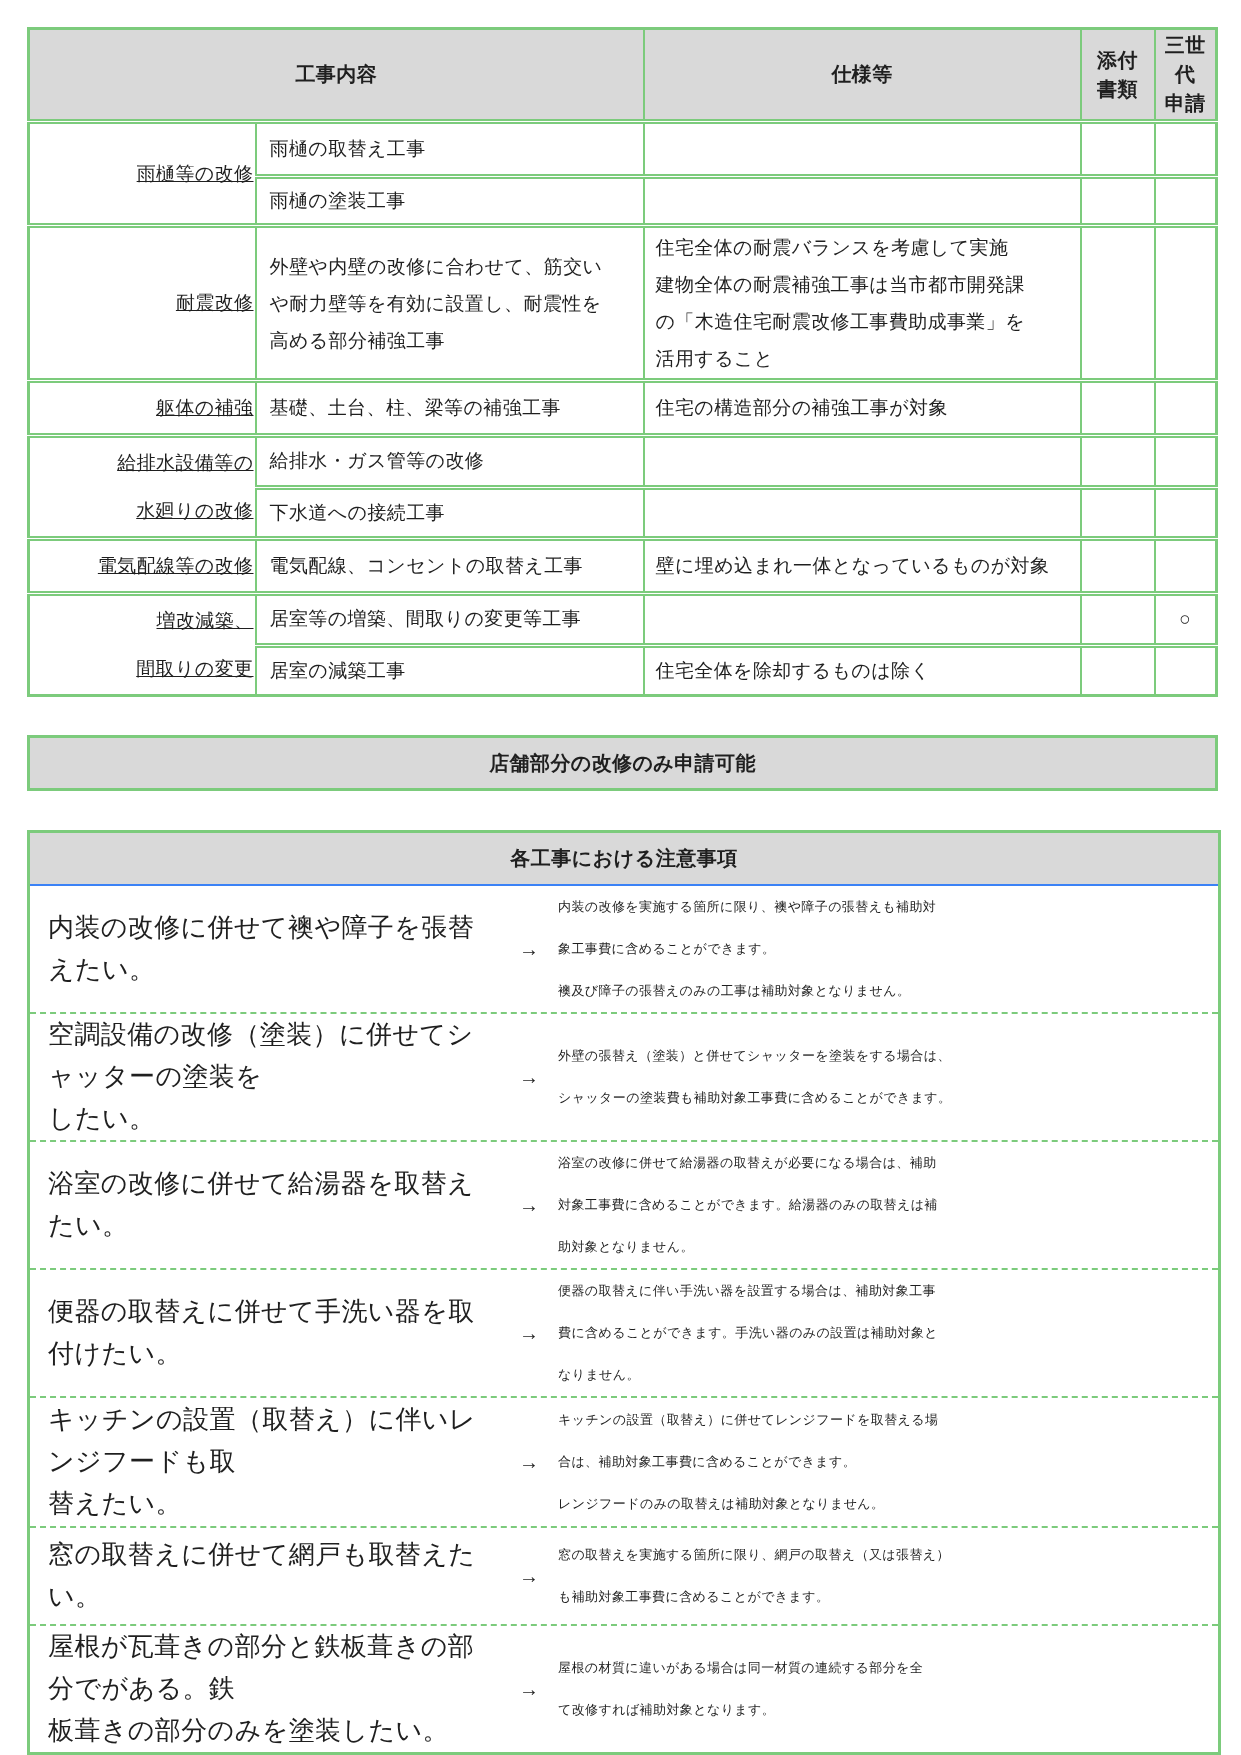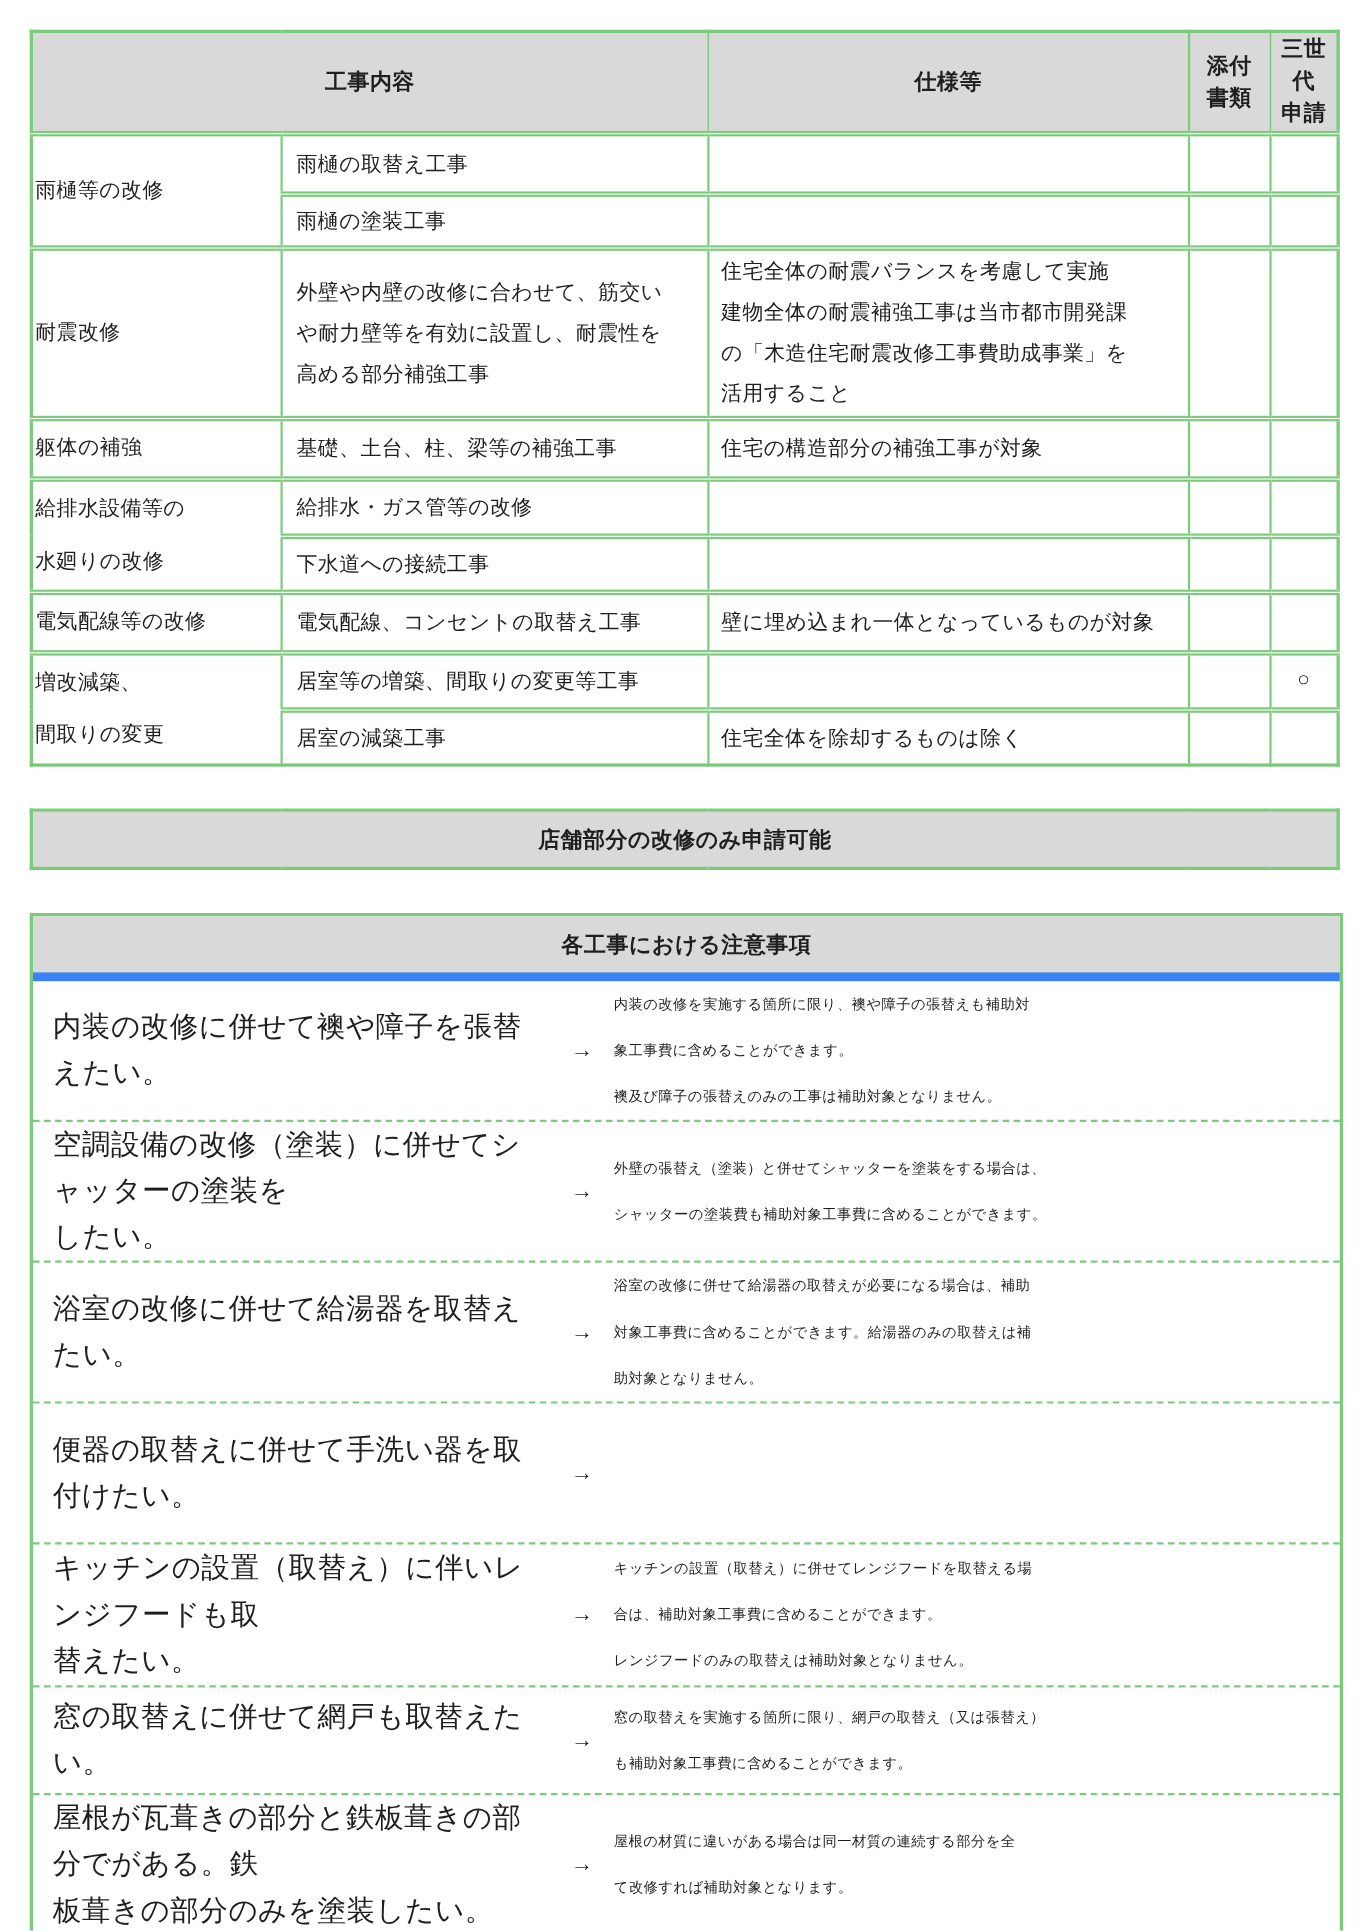--- a/index.html
+++ b/index.html
@@ -29,35 +29,35 @@
   
   table.t1 tr + tr td{border-top:5px double #7ccb7c;}
   table.grid th{
     background:#d9d9d9;
     font-family:"Liberation Sans","DejaVu Sans",sans-serif;
     font-weight:bold;
     font-size:20px;
     text-align:center;
   }
   th.small{font-size:16px;line-height:1.45;}
-  td.cat{padding-left:2px;text-align:left;line-height:48px;}
+  td.cat{padding-left:2px;text-align:right;line-height:48px;text-decoration:underline;}
   td.item{padding-left:13px;text-align:left;}
   td.spec{padding-left:11px;padding-right:6px;text-align:left;}
   td.mlh{line-height:37px;}
   td.mark{text-align:center;font-size:24px;}
 
   
   .notes{
     width:1188px;
     border:3px solid #7ccb7c;
     margin-top:39px;
   }
   .notes-header{
     background:#d9d9d9;
-    border-bottom:8px solid #3b82f6;
+    border-bottom:2px solid #3b82f6;
     height:51px;
     display:flex;align-items:center;justify-content:center;
     font-family:"Liberation Sans","DejaVu Sans",sans-serif;
     font-weight:bold;font-size:20px;letter-spacing:0.5px;
   }
   .qa-row{display:flex;}
   .qa-row + .qa-row{border-top:2px dashed #7ccb7c;}
   .qa-q{
     width:470px;padding-left:18px;box-sizing:border-box;
     display:flex;align-items:center;
@@ -203,20 +203,23 @@
     <div class="qa-row" style="min-height:126px">
       <div class="qa-q" data-bind="table3.rows.2.q">浴室の改修に併せて給湯器を取替えたい。</div>
       <div class="qa-arrow" data-bind="table3.arrow">→</div>
       <div class="qa-a" data-bind="table3.rows.2.a">浴室の改修に併せて給湯器の取替えが必要になる場合は、補助
 対象工事費に含めることができます。給湯器のみの取替えは補
 助対象となりません。</div>
     </div>
     <div class="qa-row" style="min-height:126px">
       <div class="qa-q" data-bind="table3.rows.3.q">便器の取替えに併せて手洗い器を取付けたい。</div>
       <div class="qa-arrow" data-bind="table3.arrow">→</div>
+      <div class="qa-a" data-bind="table3.rows.3.a">便器の取替えに伴い手洗い器を設置する場合は、補助対象工事
+費に含めることができます。手洗い器のみの設置は補助対象と
+なりません。</div>
     </div>
     <div class="qa-row" style="min-height:128px">
       <div class="qa-q" data-bind="table3.rows.4.q">キッチンの設置（取替え）に伴いレンジフードも取
 替えたい。</div>
       <div class="qa-arrow" data-bind="table3.arrow">→</div>
       <div class="qa-a" data-bind="table3.rows.4.a">キッチンの設置（取替え）に併せてレンジフードを取替える場
 合は、補助対象工事費に含めることができます。
 レンジフードのみの取替えは補助対象となりません。</div>
     </div>
     <div class="qa-row" style="min-height:96px">

